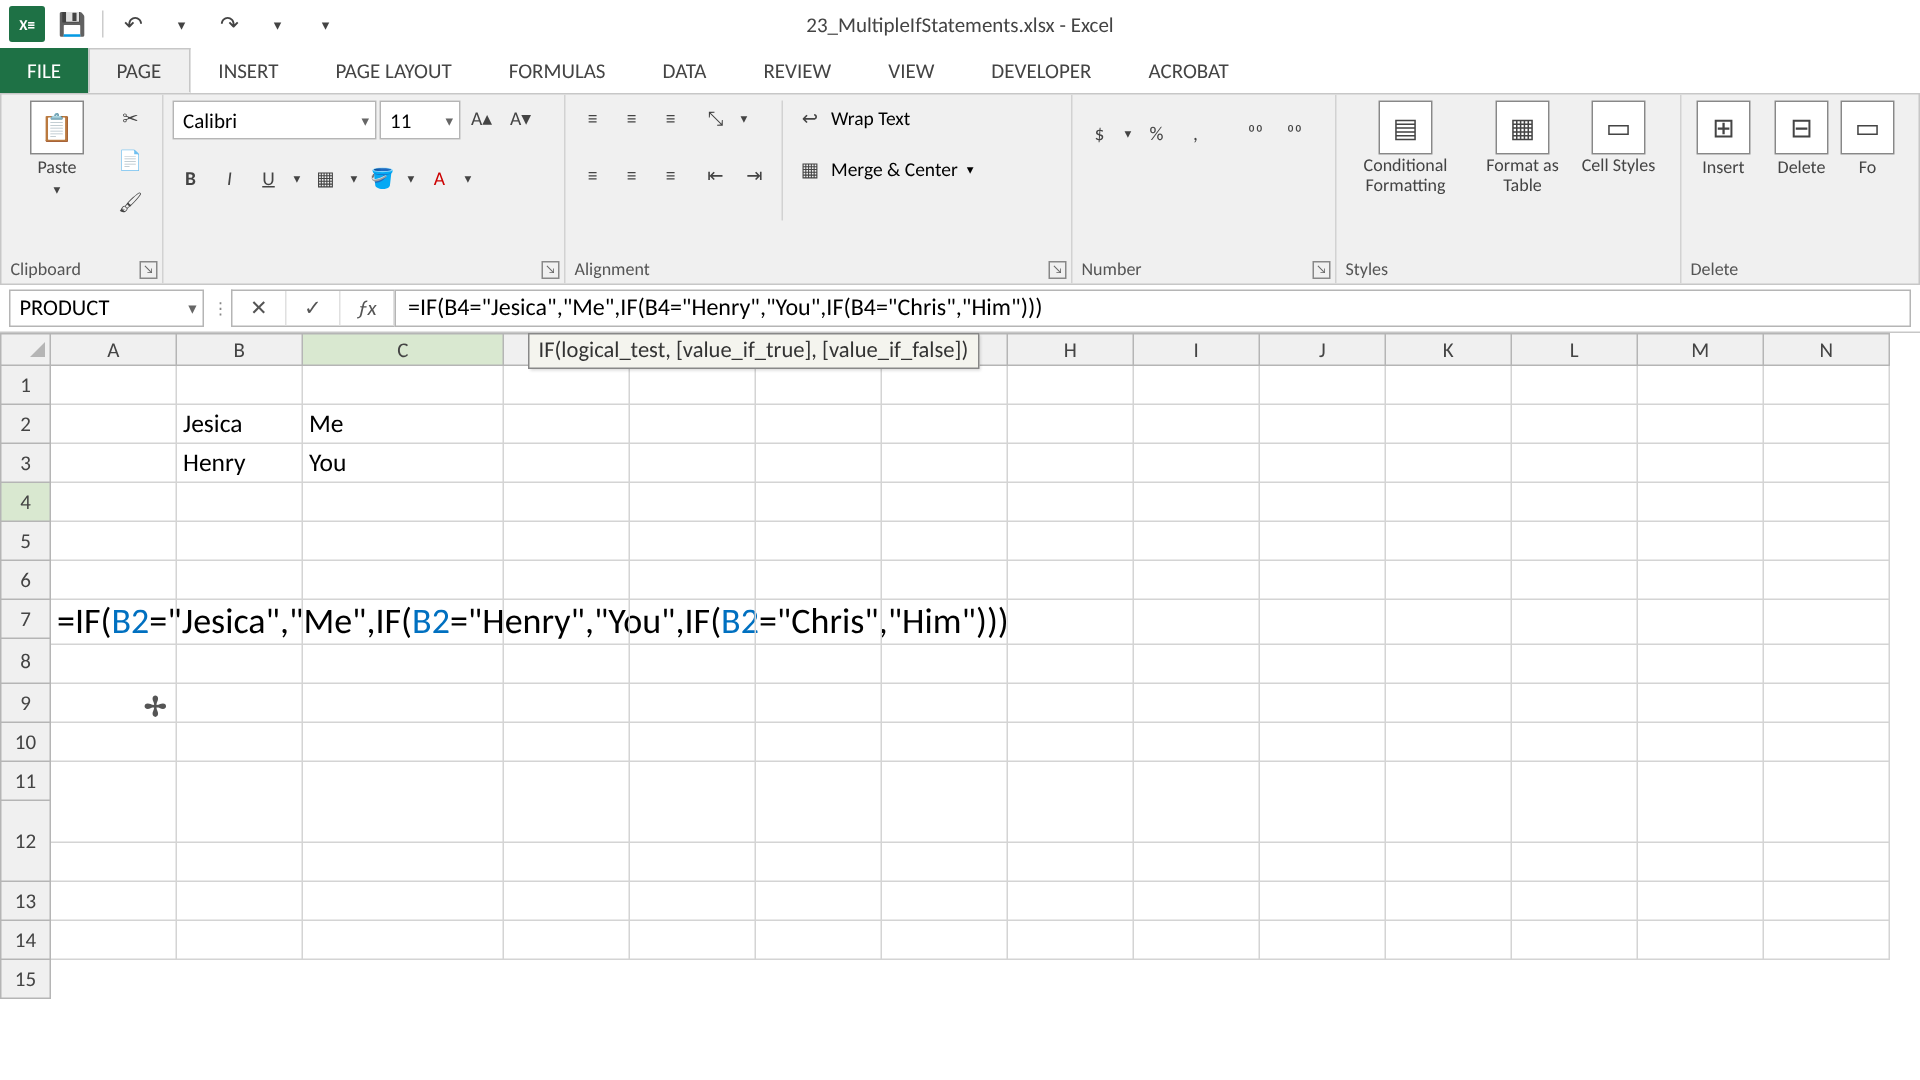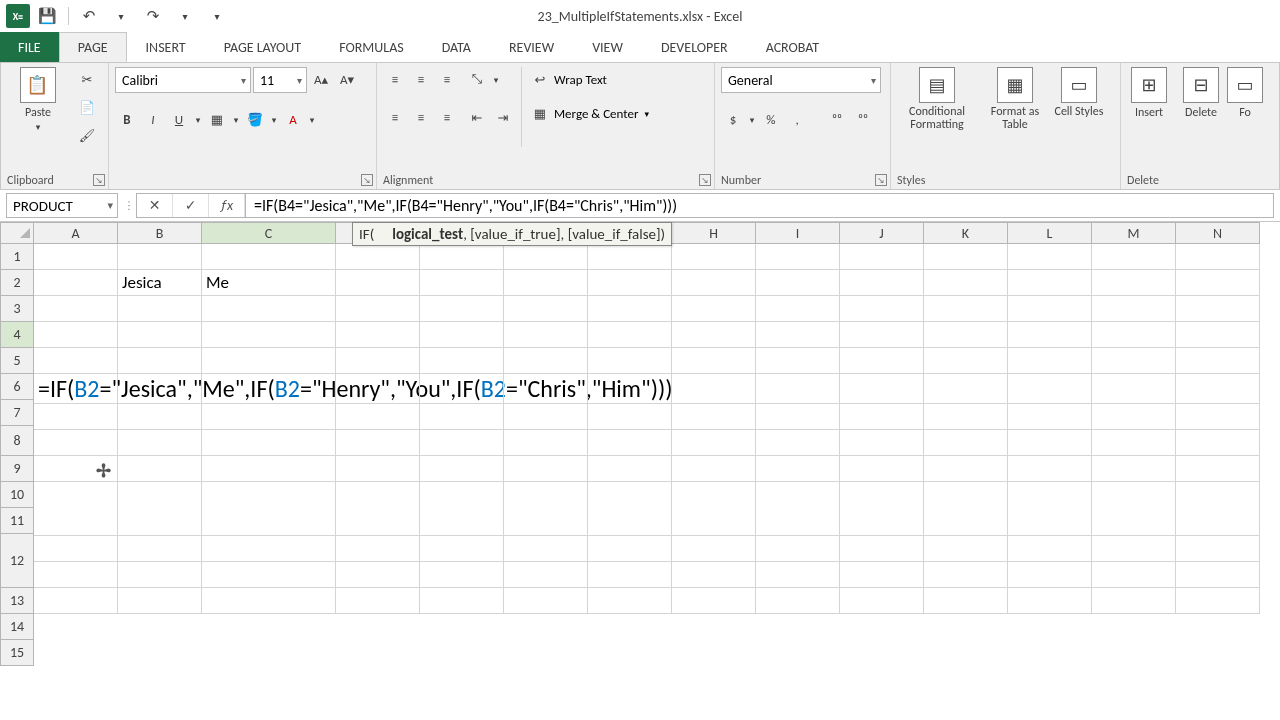--- a/index.html
+++ b/index.html
@@ -29,21 +29,21 @@
   .big-btn .ico { width: 36px; height: 36px; border: 1px solid #888; background: #fff; display: flex; align-items: center; justify-content: center; font-size: 18px; }
   .mini-btn { width: 24px; height: 24px; display: flex; align-items: center; justify-content: center; font-size: 13px; color: #444; border: 1px solid transparent; }
   .select-box { height: 26px; border: 1px solid #b5b5b5; background: #fff; display: flex; align-items: center; padding: 0 6px; font-size: 14px; position: relative; }
   .select-box::after { content:"▾"; position:absolute; right:4px; font-size:10px; color:#666; }
 
   .col-stack { display:flex; flex-direction:column; gap:4px; }
   .row-stack { display:flex; gap:2px; }
 
   
   .fbar-row { height: 32px; display: flex; align-items: stretch; border-bottom: 1px solid #c7c7c7; }
-  .name-box { width: 112px; border: 1px solid #b5b5b5; margin: 3px 4px 3px 6px; display: flex; align-items: center; padding: 0 6px; font-size: 15px; position: relative; }
+  .name-box { width: 130px; border: 1px solid #b5b5b5; margin: 3px 4px 3px 6px; display: flex; align-items: center; padding: 0 6px; font-size: 15px; position: relative; }
   .name-box::after { content:"▾"; position:absolute; right:4px; font-size:11px; color:#666; }
   .fbar-ctrls { display: flex; align-items: center; border: 1px solid #b5b5b5; border-right: none; margin: 3px 0; }
   .fbar-btn { width: 36px; height: 100%; display: flex; align-items: center; justify-content: center; border-right: 1px solid #e0e0e0; font-size: 14px; color: #555; }
   .formula-input { flex: 1; border: 1px solid #b5b5b5; margin: 3px 6px 3px 0; display: flex; align-items: center; padding: 0 8px; font-size: 16px; font-family: Calibri, sans-serif; }
 
   
   .grid-wrap { position: relative; }
   .col-headers { display: flex; height: 22px; }
   .corner { width: 34px; border: 1px solid #b5b5b5; background: #f0f0f0; display:flex; align-items:center; justify-content:flex-end; padding-right:3px; }
   .colh { border: 1px solid #b5b5b5; border-left: none; background: #f0f0f0; text-align: center; font-size: 14px; color: #444; display:flex; align-items:center; justify-content:center; }
@@ -53,21 +53,21 @@
   .cells { position: absolute; top: 22px; left: 34px; }
   .cell-row { display: flex; height: 26px; }
   .cell { border-right: 1px solid #d4d4d4; border-bottom: 1px solid #d4d4d4; font-size: 17px; font-family: Calibri, sans-serif; padding: 0 4px; display: flex; align-items: center; overflow: visible; white-space: nowrap; position: relative; }
   .tall { height: 30px; }
 
   .selected-cell { outline: 2px solid #555; outline-offset: -1px; }
   .ref-cell { outline: 2px solid #0070c0; outline-offset: -1px; }
 
   
   .fn-tooltip { position: absolute; border: 1px solid #888; background: #f4f4ee; padding: 2px 6px; font-size: 15px; font-family: "Segoe UI", sans-serif; color: #333; box-shadow: 1px 1px 2px rgba(0,0,0,0.15); z-index: 5; white-space: nowrap; }
-  .fn-tooltip .bold { font-weight: bold; margin-left: 18px; }
+  .fn-tooltip .bold { font-weight: normal; }
 
   
   .overflow-txt { position: absolute; left: 4px; white-space: nowrap; font-size: 24px; font-family: Calibri, sans-serif; color: #000; }
   .overflow-txt .blue { color: #0070c0; }
 
   .plus-cursor { position:absolute; font-size:18px; color:#555; font-weight:bold; }
 </style>
 </head>
 <body>
 
@@ -177,21 +177,20 @@
           <span style="font-size:9px;margin-left:4px">▾</span>
         </div>
       </div>
     </div>
     <div class="group-label">Alignment</div>
     <div class="dlg-launcher">↘</div>
   </div>
 
   <div class="group" style="width:176px">
     <div class="col-stack" style="width:100%">
-      <div class="select-box" style="width:160px">General</div>
       <div class="row-stack" style="margin-top:10px">
         <div class="mini-btn">$</div>
         <div class="mini-btn" style="width:10px;font-size:9px">▾</div>
         <div class="mini-btn">%</div>
         <div class="mini-btn">,</div>
         <div style="width:12px"></div>
         <div class="mini-btn">⁰⁰</div>
         <div class="mini-btn">⁰⁰</div>
       </div>
     </div>
@@ -321,20 +320,36 @@
         <div class="cell" style="width:84px"></div>
         <div class="cell" style="width:84px"></div>
         <div class="cell" style="width:84px"></div>
         <div class="cell" style="width:84px"></div>
         <div class="cell" style="width:84px"></div>
         <div class="cell" style="width:84px"></div>
         <div class="cell" style="width:84px"></div>
         <div class="cell" style="width:84px"></div>
       </div>
 
+    <div class="cell-row">
+        <div class="cell" style="width:84px"></div>
+        <div class="cell" style="width:84px">Henry</div>
+        <div class="cell" style="width:134px">You</div>
+        <div class="cell" style="width:84px"></div>
+        <div class="cell" style="width:84px"></div>
+        <div class="cell" style="width:84px"></div>
+        <div class="cell" style="width:84px"></div>
+        <div class="cell" style="width:84px"></div>
+        <div class="cell" style="width:84px"></div>
+        <div class="cell" style="width:84px"></div>
+        <div class="cell" style="width:84px"></div>
+        <div class="cell" style="width:84px"></div>
+        <div class="cell" style="width:84px"></div>
+        <div class="cell" style="width:84px"></div>
+      </div>
 
 
     <div class="cell-row">
         <div class="cell" style="width:84px"></div>
         <div class="cell" style="width:84px"></div>
         <div class="cell" style="width:134px"></div>
         <div class="cell" style="width:84px"></div>
         <div class="cell" style="width:84px"></div>
         <div class="cell" style="width:84px"></div>
         <div class="cell" style="width:84px"></div>

